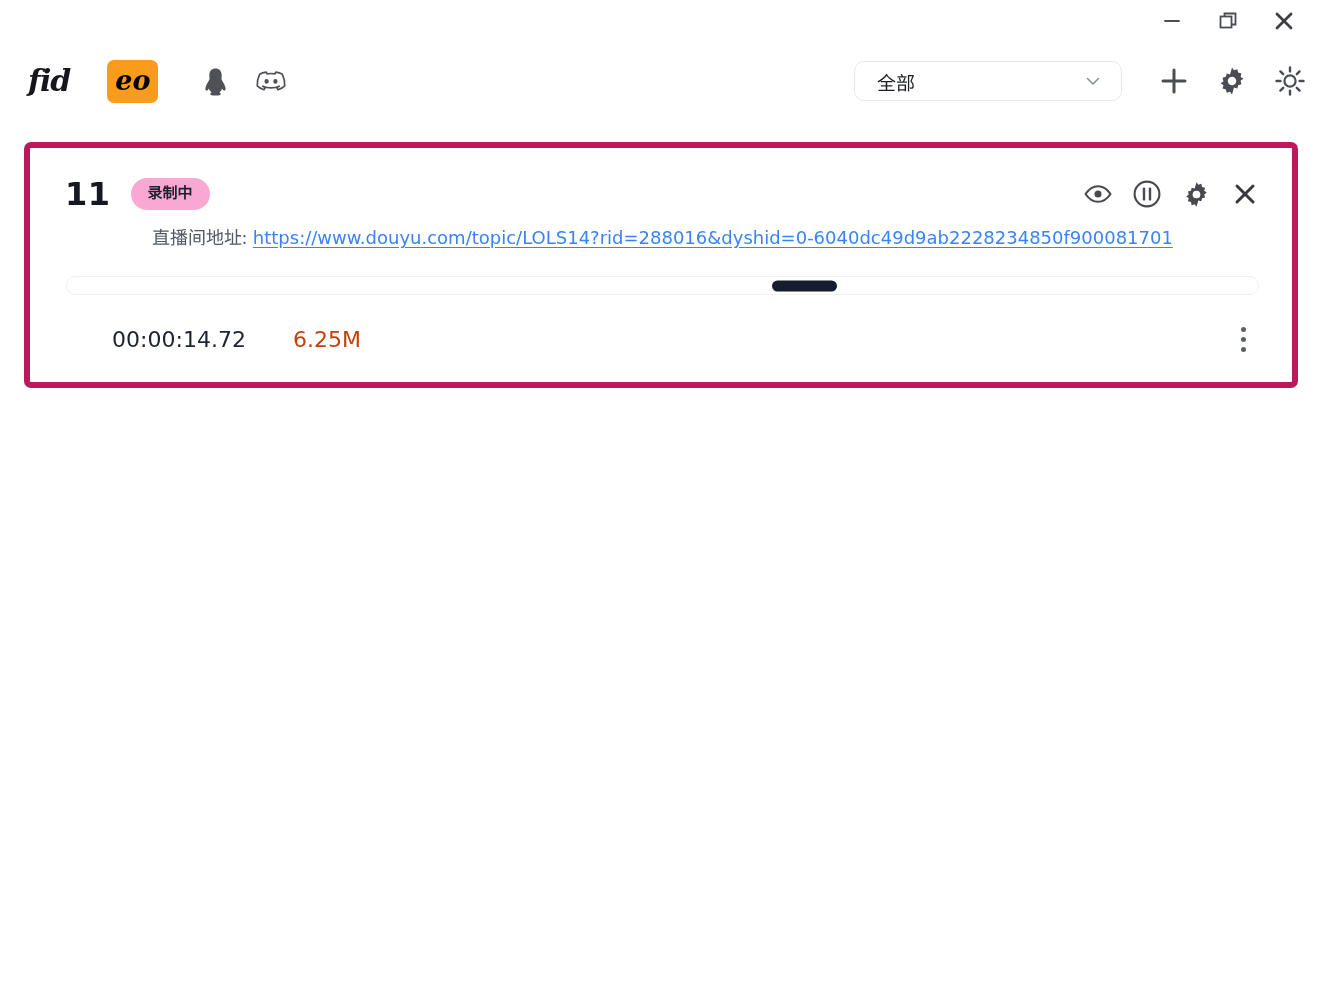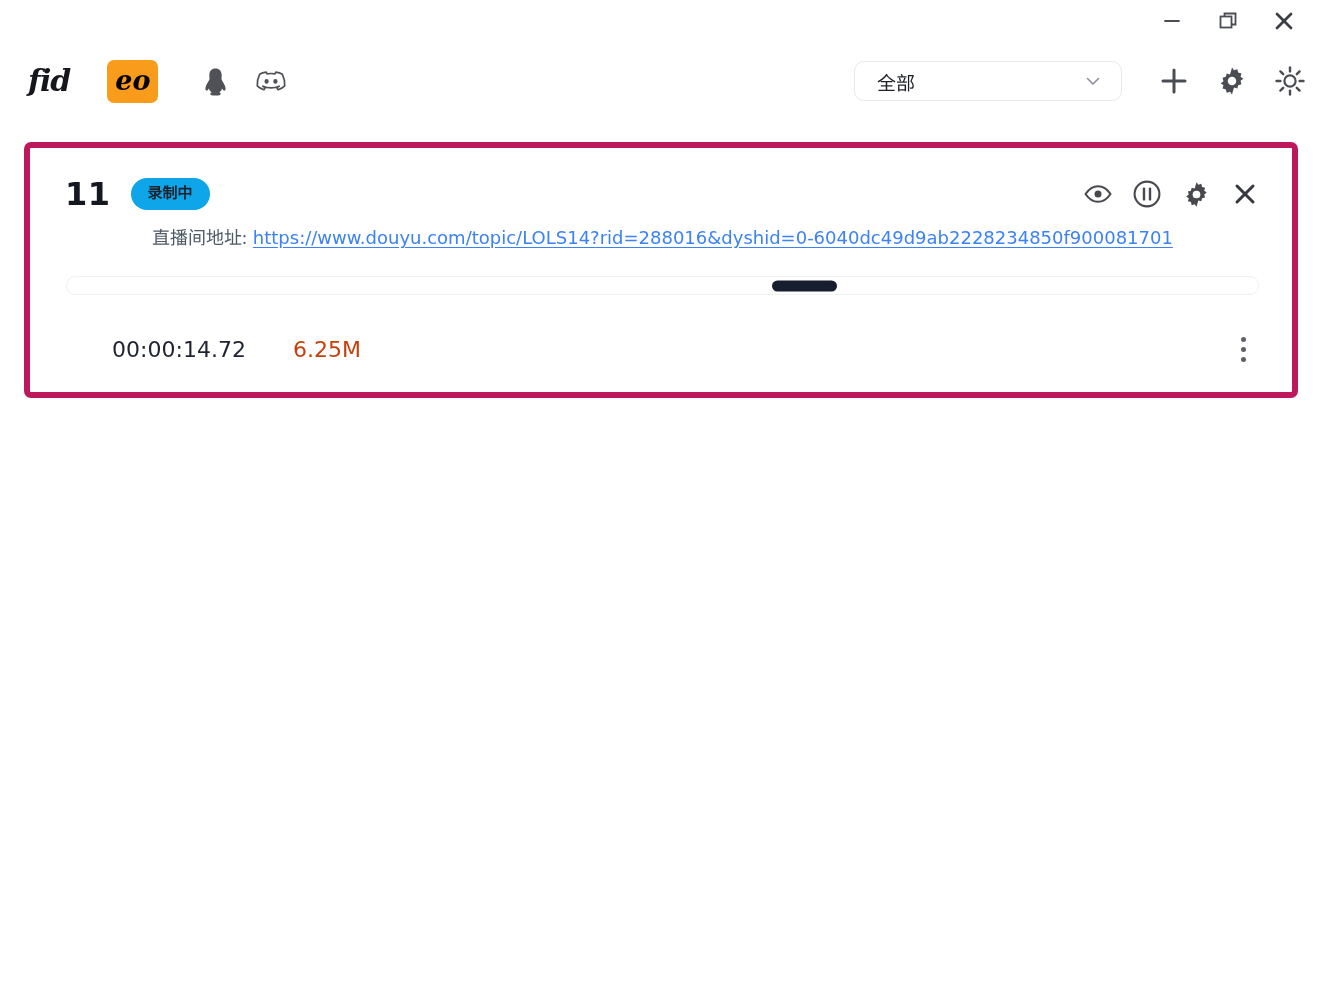--- a/index.html
+++ b/index.html
@@ -144,21 +144,21 @@
   .card-title {
     font-size: 32px;
     font-weight: 700;
     color: #141821;
     line-height: 1;
     letter-spacing: 0.5px;
     font-family: "DejaVu Sans", "Liberation Sans", sans-serif;
   }
   .badge {
     margin-left: 20px;
-    background: #0ea5e9;
+    background: #f9a8d4;
     border-radius: 999px;
     padding: 8px 17px 9px 17px;
     font-size: 15px;
     font-weight: 700;
     color: #1d212b;
     line-height: 1;
     font-family: "DejaVu Sans", "Liberation Sans", sans-serif;
   }
   .card-actions {
     margin-left: auto;
@@ -208,21 +208,21 @@
     transform: translateY(-50%);
     left: 59.2%;
     width: 65px;
     height: 11px;
     border-radius: 6px;
     background: #161d2e;
     cursor: pointer;
   }
 
   .card-bottom {
-    margin-top: 37px;
+    margin-top: 27px;
     display: flex;
     align-items: center;
   }
   .stat-time {
     font-size: 22px;
     color: #1d2330;
     font-family: "DejaVu Sans", "Liberation Sans", sans-serif;
     min-width: 228px;
   }
   .stat-size {

